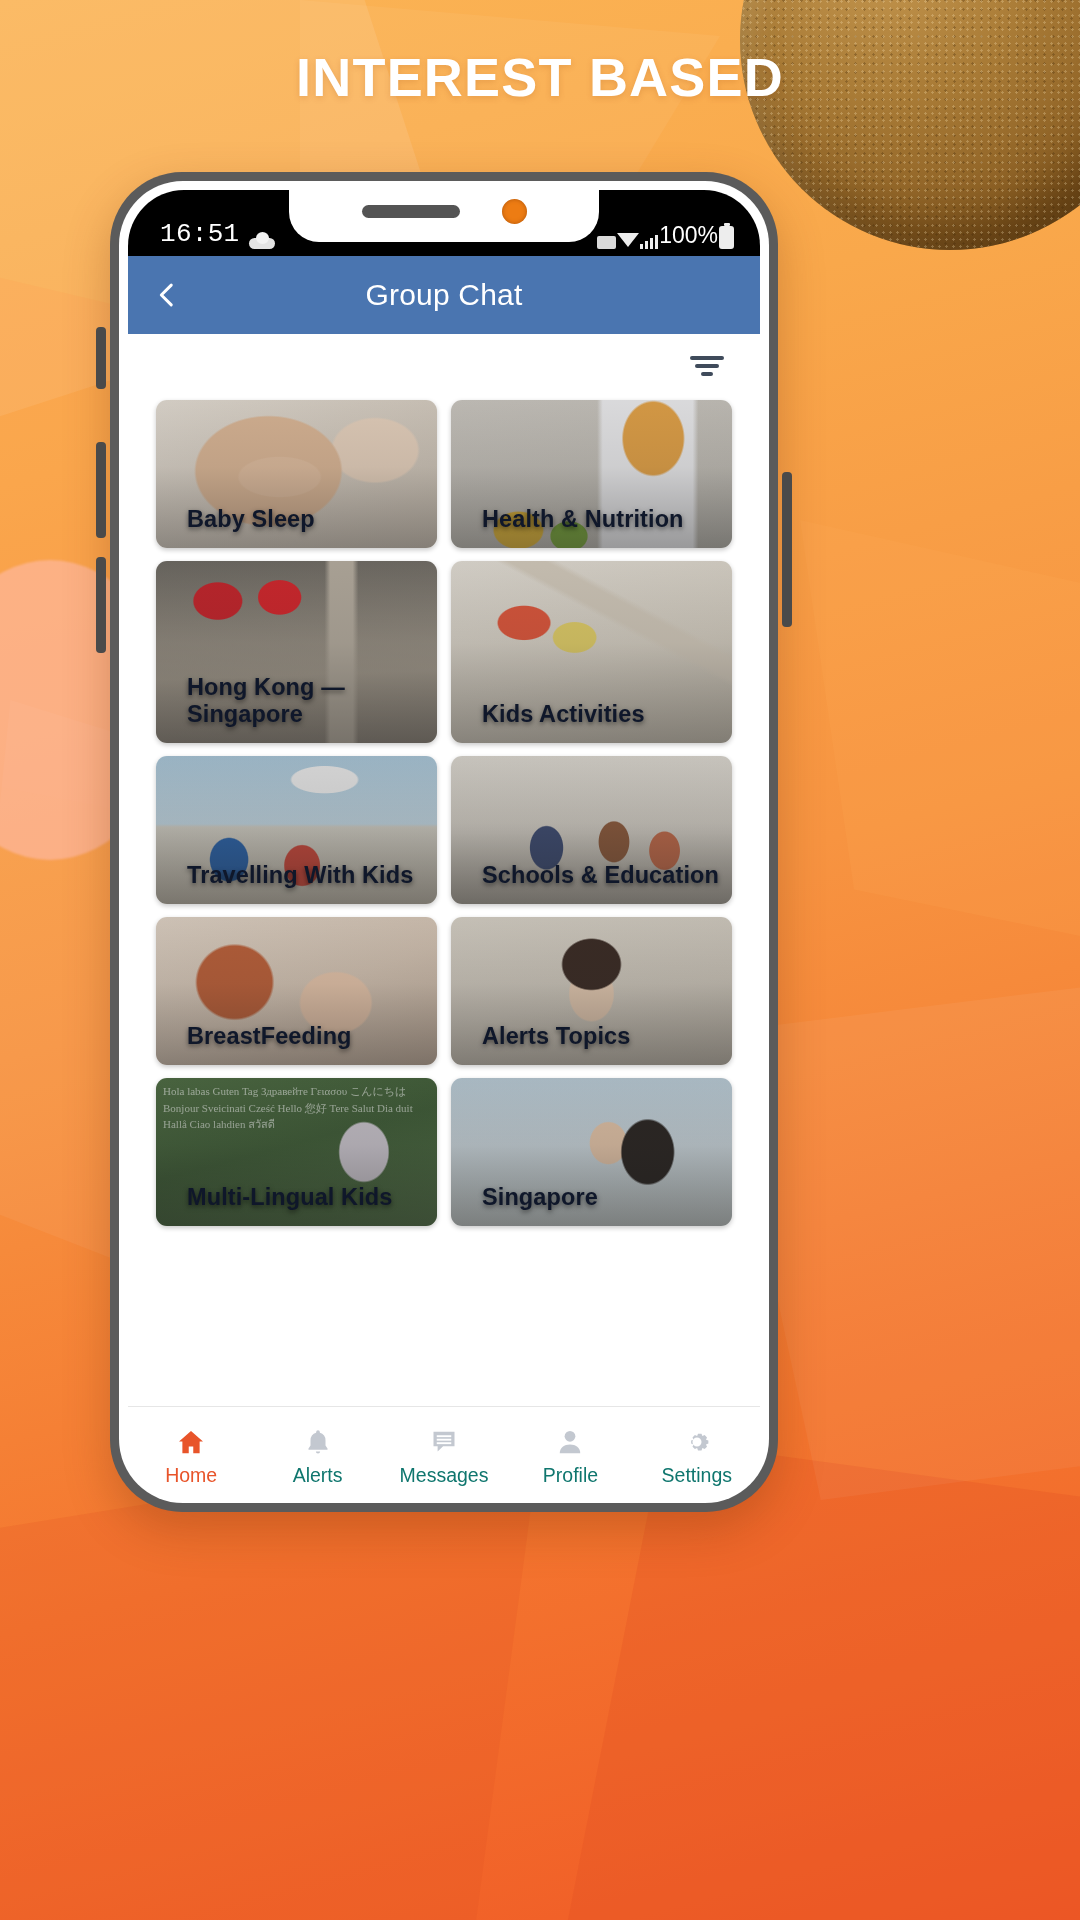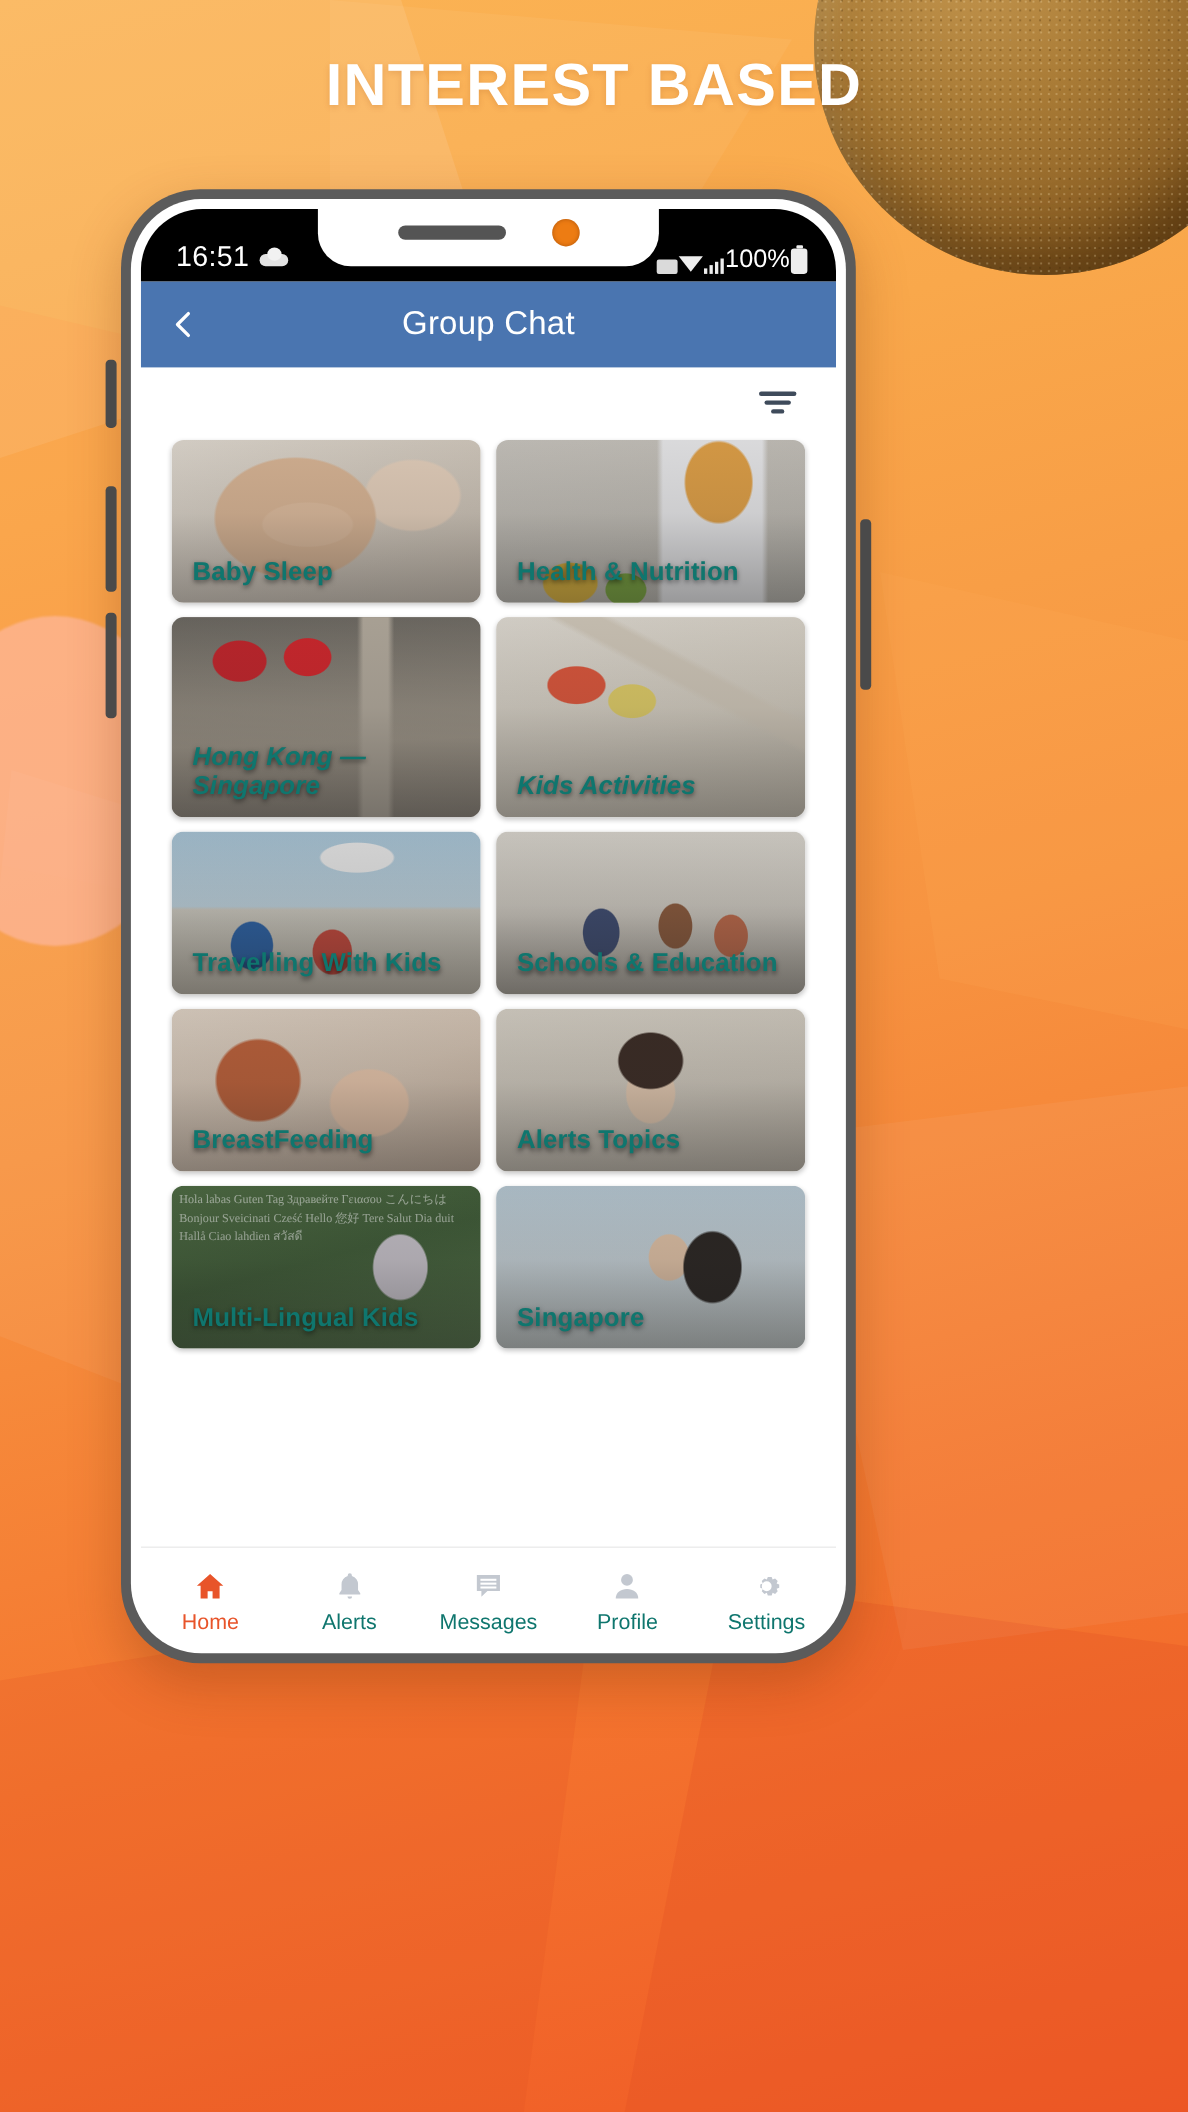--- a/index.html
+++ b/index.html
@@ -96,21 +96,21 @@
   .sb-vdn  { left:-14px; top:385px; width:10px; height:96px; }
   .sb-pwr  { right:-14px; top:300px; width:10px; height:155px; }
 
   
   #statusbar {
     position: relative; height: 66px; background: #000; color:#fff;
     display:flex; align-items:flex-end; justify-content:space-between;
     padding: 0 26px 7px 32px;
     font-size: 25px;
   }
-  #sb-left { display:flex; align-items:center; gap:9px; }
+  #sb-left { display:flex; align-items:flex-end; gap:9px;font-family:Liberation Mono, monospace; }
   #sb-time { font-size:26px; letter-spacing:.3px; }
   #sb-right { display:flex; align-items:flex-end; gap:1px; font-size:23px; }
   .sb-ico { display:inline-block; }
   .cloud-ico { width:26px; height:17px; position:relative; }
   .cloud-ico::before {
     content:""; position:absolute; left:0; bottom:0; width:26px; height:11px;
     background:#E3E3E3; border-radius:7px;
   }
   .cloud-ico::after {
     content:""; position:absolute; left:7px; bottom:5px; width:13px; height:12px;
@@ -173,25 +173,25 @@
   .card {
     position:relative; height: 148px; border-radius: 11px; overflow:hidden;
     cursor:pointer;
     box-shadow: 0 2px 5px rgba(0,0,0,.22);
     display:flex; align-items:flex-end;
   }
   .card .art { position:absolute; inset:0; }
   .card .shade { position:absolute; inset:0;
     background: linear-gradient(180deg, rgba(40,40,40,.12) 0%, rgba(40,40,40,.18) 45%, rgba(30,30,30,.42) 100%); }
   .card .label {
-    position:relative; z-index:3; color:#0f766e; font-weight:bold;
+    position:relative; z-index:3; color:#0f172a; font-weight:bold;
     font-size: 23.5px; line-height:1.18; padding: 0 0 14px 19px;
-    text-shadow: 0 2px 5px rgba(0,0,0,.55); letter-spacing:.1px;
-  }
-  .card.tall { height: 182px; font-style: italic; }
+    text-shadow: 0 2px 5px rgba(0,0,0,.55); letter-spacing:.1px;margin-left:12px;
+  }
+  .card.tall { height: 182px; }
 
   
   .art-baby {
     background:
       radial-gradient(ellipse at 44% 52%, #E8C4A4 0 18%, transparent 19%),
       radial-gradient(ellipse 120px 90px at 40% 48%, #E3BD9B 0 60%, transparent 62%),
       radial-gradient(ellipse 70px 52px at 78% 34%, #EFD9C4 0 60%, transparent 64%),
       linear-gradient(150deg, #E9E2D8 0%, #DED5C9 40%, #CFC4B6 100%);
   }
   .art-health {

